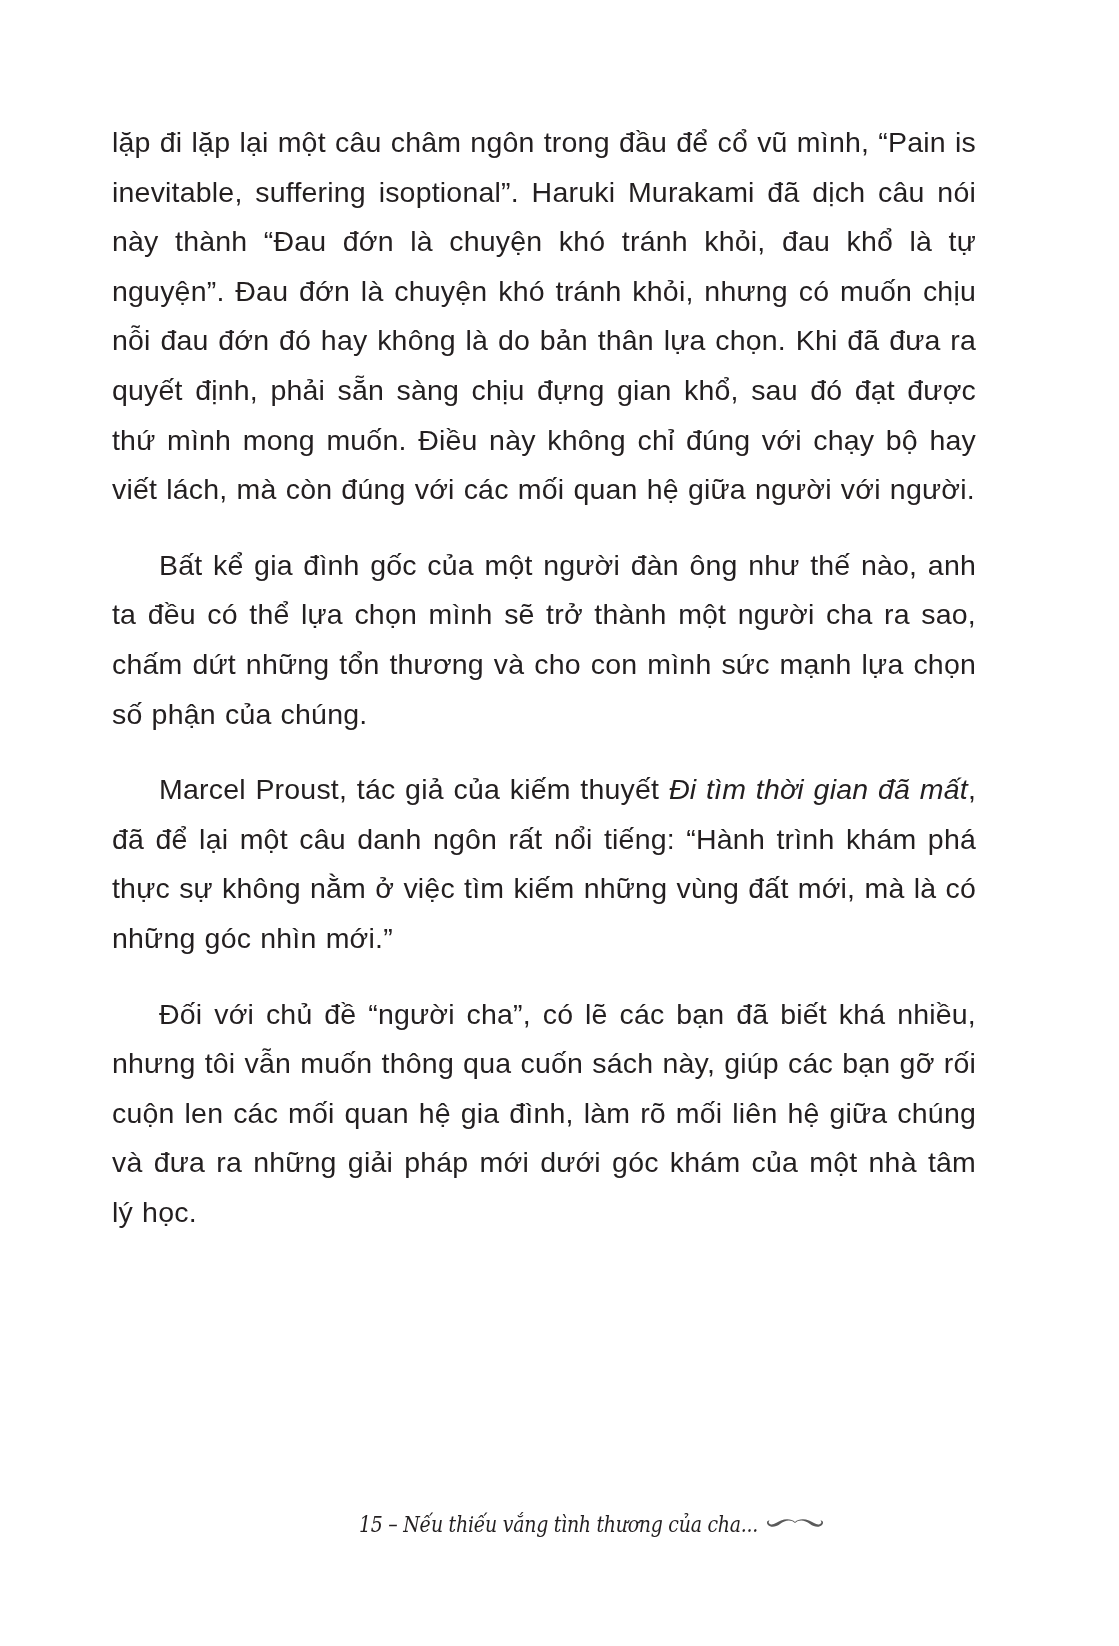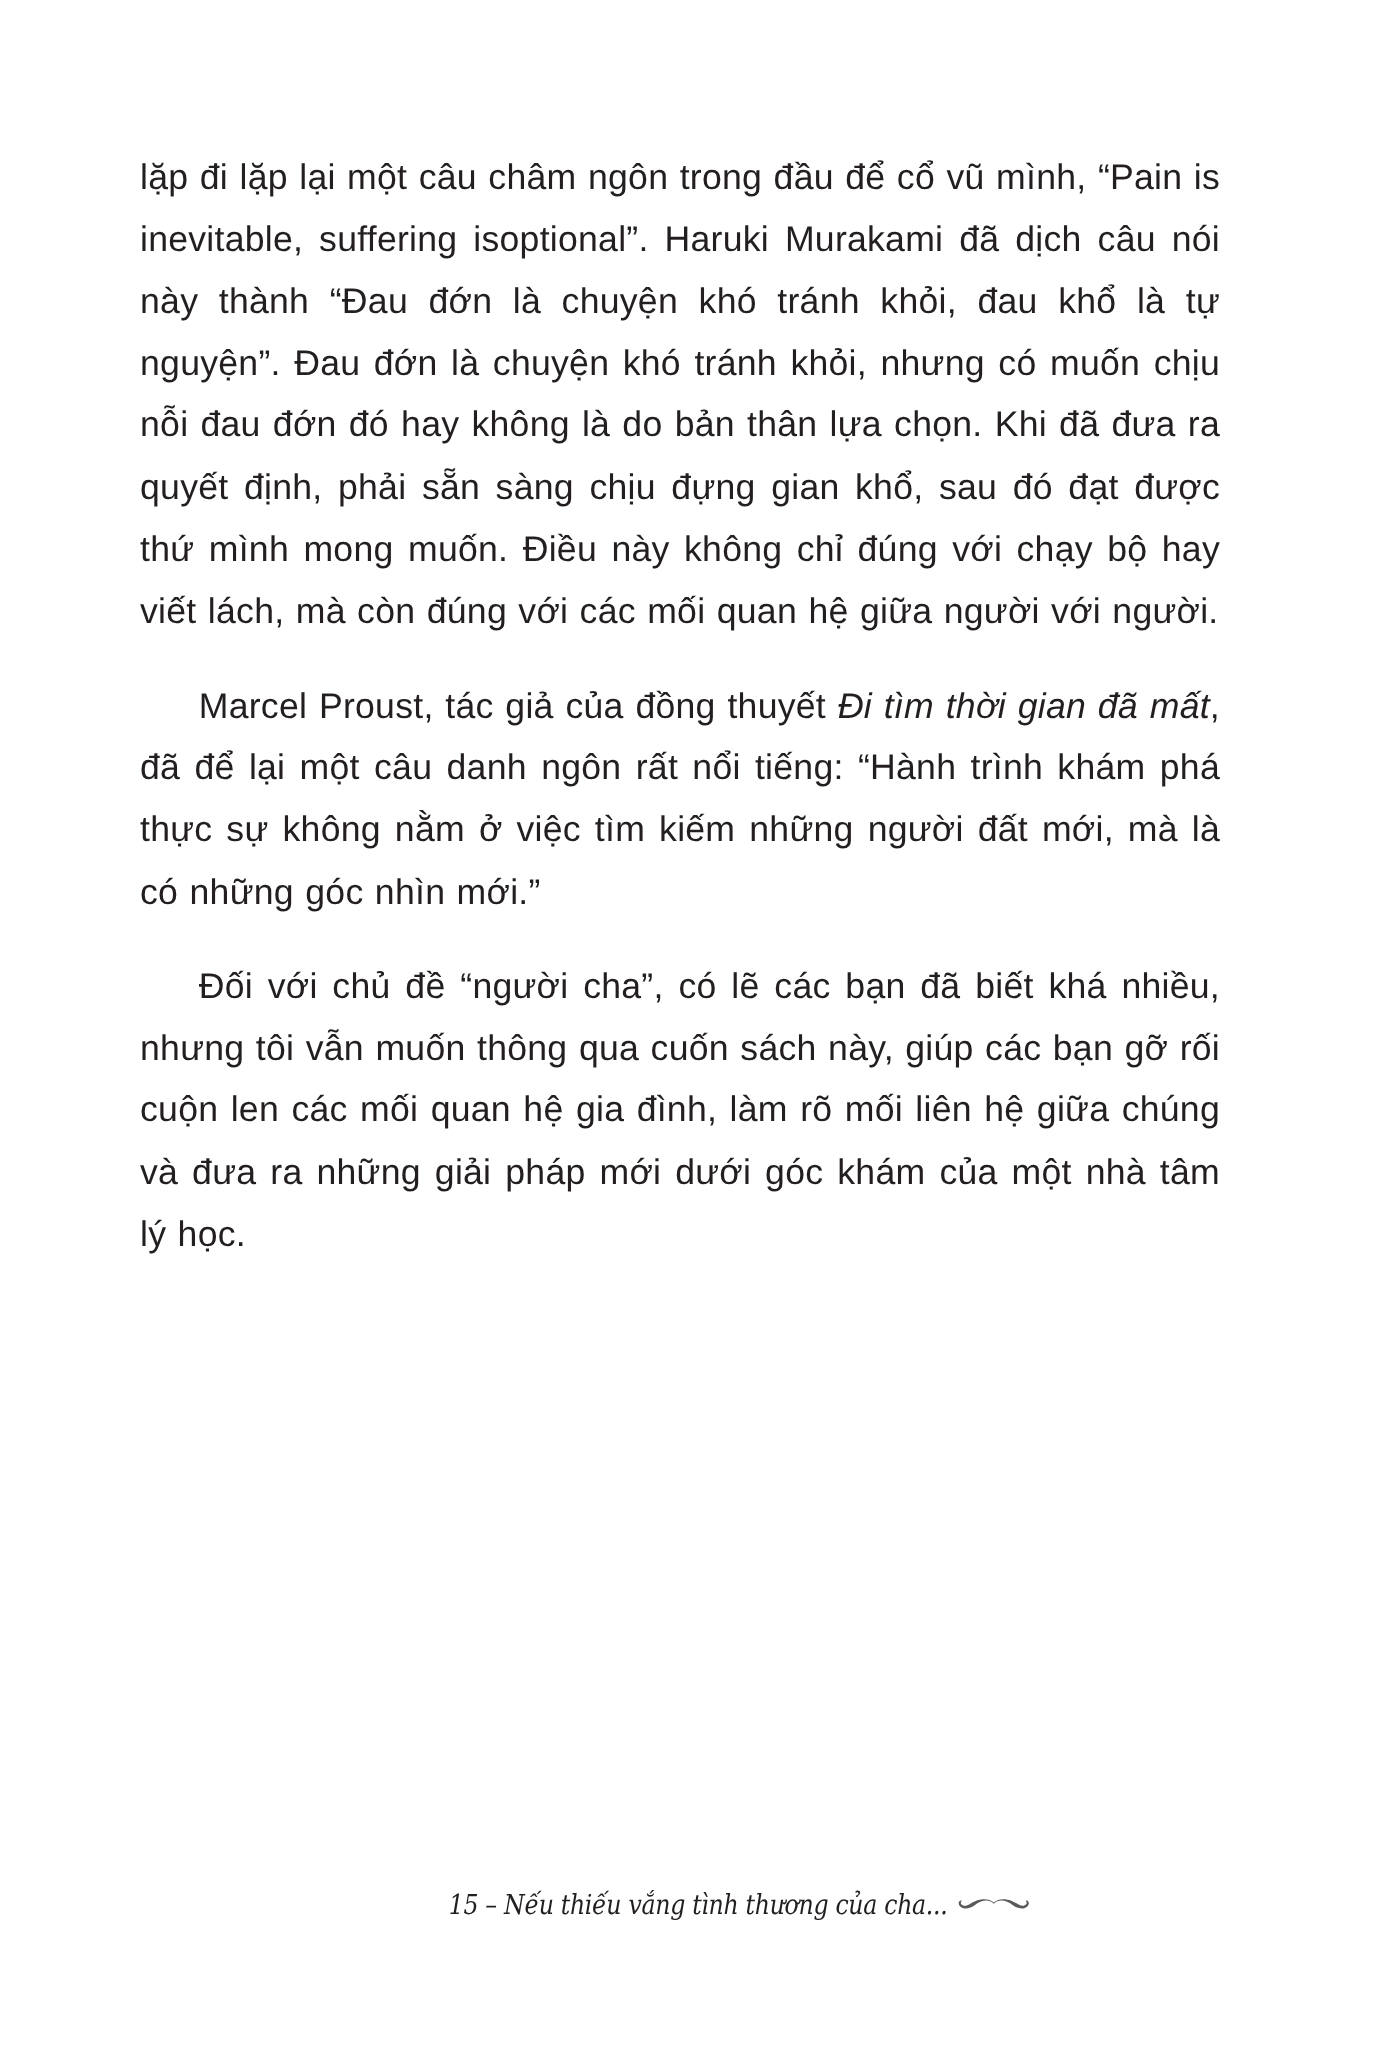--- a/index.html
+++ b/index.html
@@ -64,21 +64,24 @@
     display: inline-block;
   }
 </style>
 </head>
 <body>
 
 <main class="page">
   <p class="para">
     <span>lặp đi lặp lại một câu châm ngôn trong đầu để cổ vũ mình, “Pain is inevitable, suffering isoptional”. Haruki Murakami đã dịch câu nói này thành “Đau đớn là chuyện khó tránh khỏi, đau khổ là tự nguyện”. Đau đớn là chuyện khó tránh khỏi, nhưng có muốn chịu nỗi đau đớn đó hay không là do bản thân lựa chọn. Khi đã đưa ra quyết định, phải sẵn sàng chịu đựng gian khổ, sau đó đạt được thứ mình mong muốn. Điều này không chỉ đúng với chạy bộ hay viết lách, mà còn đúng với các mối quan hệ giữa người với người.</span>
   </p>
-  <p class="para indent"><span>Marcel Proust, tác giả của đồng thuyết </span><em>Đi tìm thời gian đã mất</em><span>, đã để lại một câu danh ngôn rất nổi tiếng: “Hành trình khám phá thực sự không nằm ở việc tìm kiếm những người đất mới, mà là có những góc nhìn mới.”</span></p>
+  <p class="para indent">
+    <span>Bất kể gia đình gốc của một người đàn ông như thế nào, anh ta đều có thể lựa chọn mình sẽ trở thành một người cha ra sao, chấm dứt những tổn thương và cho con mình sức mạnh lựa chọn số phận của chúng.</span>
+  </p>
+  <p class="para indent"><span>Marcel Proust, tác giả của kiếm thuyết </span><em>Đi tìm thời gian đã mất</em><span>, đã để lại một câu danh ngôn rất nổi tiếng: “Hành trình khám phá thực sự không nằm ở việc tìm kiếm những vùng đất mới, mà là có những góc nhìn mới.”</span></p>
   <p class="para indent">
     <span>Đối với chủ đề “người cha”, có lẽ các bạn đã biết khá nhiều, nhưng tôi vẫn muốn thông qua cuốn sách này, giúp các bạn gỡ rối cuộn len các mối quan hệ gia đình, làm rõ mối liên hệ giữa chúng và đưa ra những giải pháp mới dưới góc khám của một nhà tâm lý học.</span>
   </p>
 </main>
 
 <footer class="footer">
   <span class="footer-text"><span>15</span> <span>–</span> <span>Nếu thiếu vắng tình thương của cha...</span></span>
   <span class="moustache">
     <svg width="60" height="22" viewBox="0 0 60 22" xmlns="http://www.w3.org/2000/svg">
       <path d="M30 9

